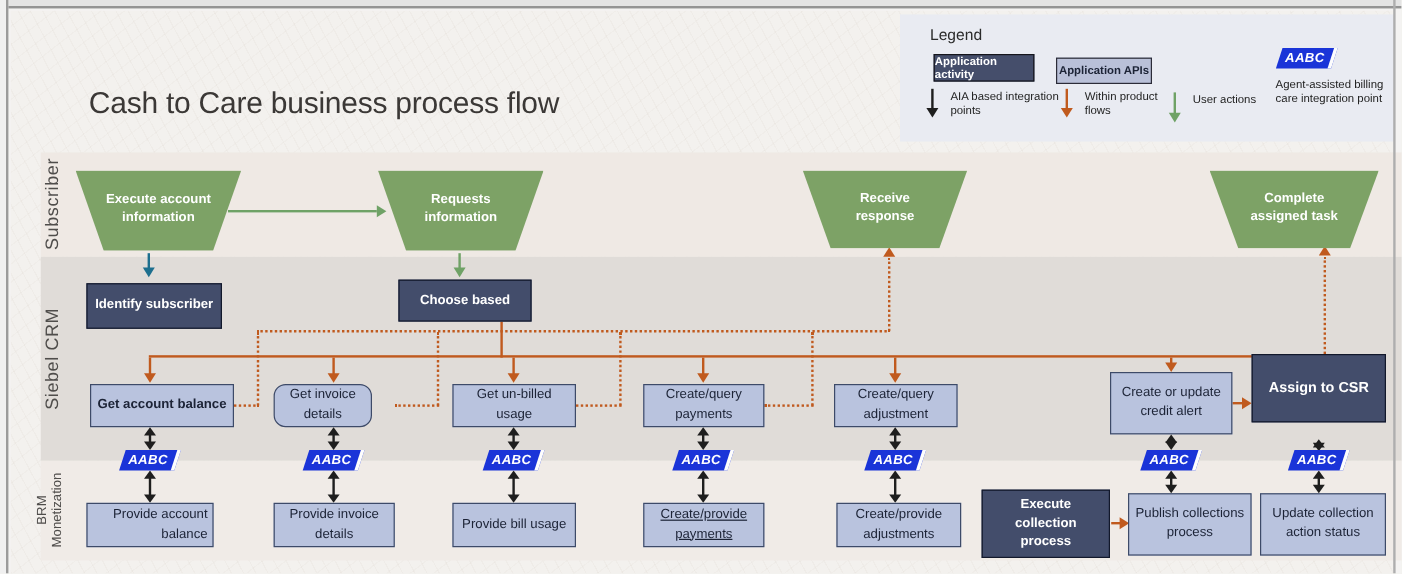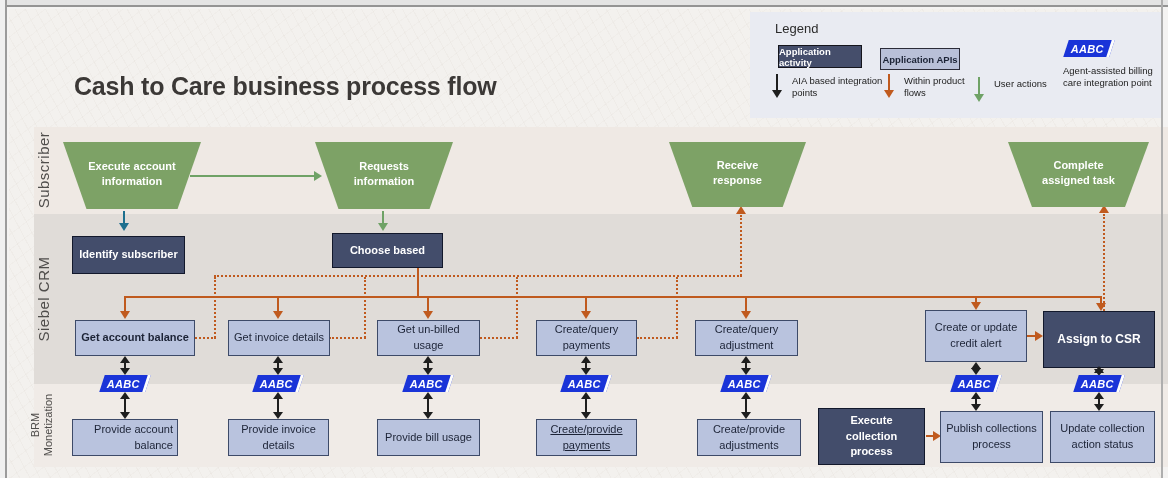--- a/index.html
+++ b/index.html
@@ -11,21 +11,21 @@
   .chrome-left { position:absolute; left:0; top:0; width:7px; height:478px; background:#f0f0f0; border-right:2px solid #9b9b9b; z-index:10;}
   .chrome-right{ position:absolute; left:1161px; top:0; width:2px; height:478px; background:#aeaeae; z-index:10;}
 
   
   .slide { position:absolute; left:9px; top:9px; width:1152px; height:469px; background:#f3f1ee;
     background-image:
       repeating-linear-gradient(62deg, rgba(168,148,128,0.055) 0 1px, transparent 1px 9px),
       repeating-linear-gradient(-38deg, rgba(168,148,128,0.045) 0 1px, transparent 1px 12px);
   }
 
-  .page-title { position:absolute; left:74px; top:72px; font-size:25px; font-weight:bold; color:#3b3836; letter-spacing:-0.2px; z-index:4;}
+  .page-title { position:absolute; left:74px; top:72px; font-size:25px; font-weight:normal; color:#3b3836; letter-spacing:-0.2px; z-index:4;}
 
   
   .lane { position:absolute; left:25px; width:1135px; z-index:0;}
   .lane.sub { top:127px; height:87px; background:#efe9e4; }
   .lane.sie { top:214px; height:170px; background:#e0dcd8; }
   .lane.brm { top:384px; height:83px; background:#f0ebe7; }
   .vlabel { position:absolute; transform:rotate(-90deg); text-align:center; color:#4f4d4b; z-index:2;}
   .vlabel.big { font-size:15px; letter-spacing:0.5px;}
   .vlabel.small { font-size:11px; line-height:1.2;}
 
@@ -134,26 +134,26 @@
 <div class="doth" style="left:176px; top:337px; width:40px;"></div>
 <div class="doth" style="left:329px; top:337px; width:37px;"></div>
 <div class="doth" style="left:480px; top:337px; width:38px;"></div>
 <div class="doth" style="left:637px; top:337px; width:41px;"></div>
 <div class="dotv" style="left:740px; top:215px; height:61px;"></div>
 <div class="h-up" style="left:736px; top:206px; border-bottom-color:#c05a1e;"></div>
 <div class="dotv" style="left:1103px; top:214px; height:97px;"></div>
 <div class="h-up" style="left:1099px; top:205px; border-bottom-color:#c05a1e;"></div>
 
 <div class="boxl" style="left:75px; top:320px; width:120px; height:36px;font-weight:bold;">Get account balance</div>
-<div class="boxl" style="left:228px; top:320px; width:102px; height:36px;">Get invoice details</div>
+<div class="boxl" style="left:228px; top:320px; width:82px; height:36px;border-radius:10px;">Get invoice details</div>
 <div class="boxl" style="left:377px; top:320px; width:103px; height:36px;">Get un-billed usage</div>
 <div class="boxl" style="left:536px; top:320px; width:101px; height:36px;">Create/query payments</div>
 <div class="boxl" style="left:695px; top:320px; width:103px; height:36px;">Create/query adjustment</div>
 <div class="boxl" style="left:925px; top:310px; width:102px; height:52px;">Create or update credit alert</div>
-<div class="boxd" style="left:1043px; top:311px; width:112px; height:57px; font-size:12px;">Assign to CSR</div>
+<div class="boxd" style="left:1043px; top:295px; width:112px; height:57px; font-size:12px;">Assign to CSR</div>
 
 <div class="hline" style="left:1027px; top:335px; width:9px; background:#c05a1e;"></div>
 <div class="h-rt" style="left:1035px; top:331px; border-left-color:#c05a1e;"></div>
 
 <div class="badge" style="left:102px; top:375px;">
     <i>AABC</i>
   </div>
 <div class="badge" style="left:255px; top:375px;">
     <i>AABC</i>
   </div>

